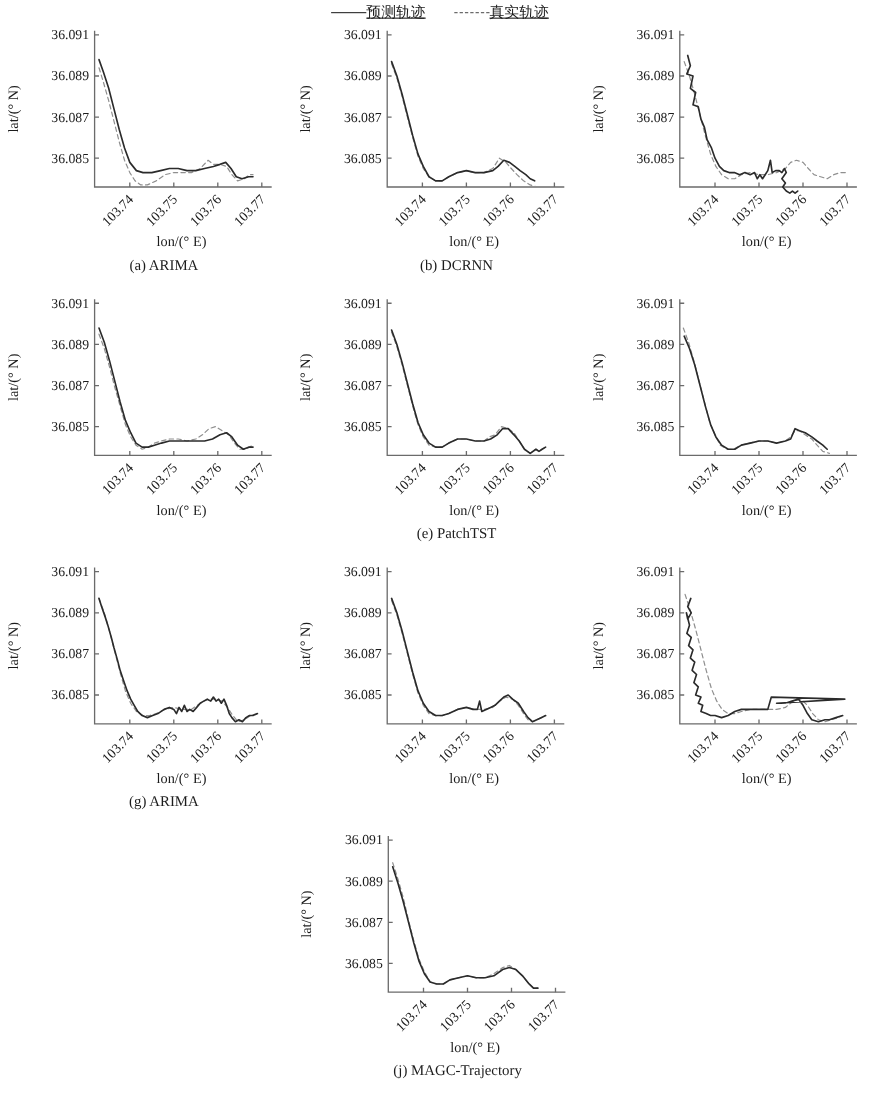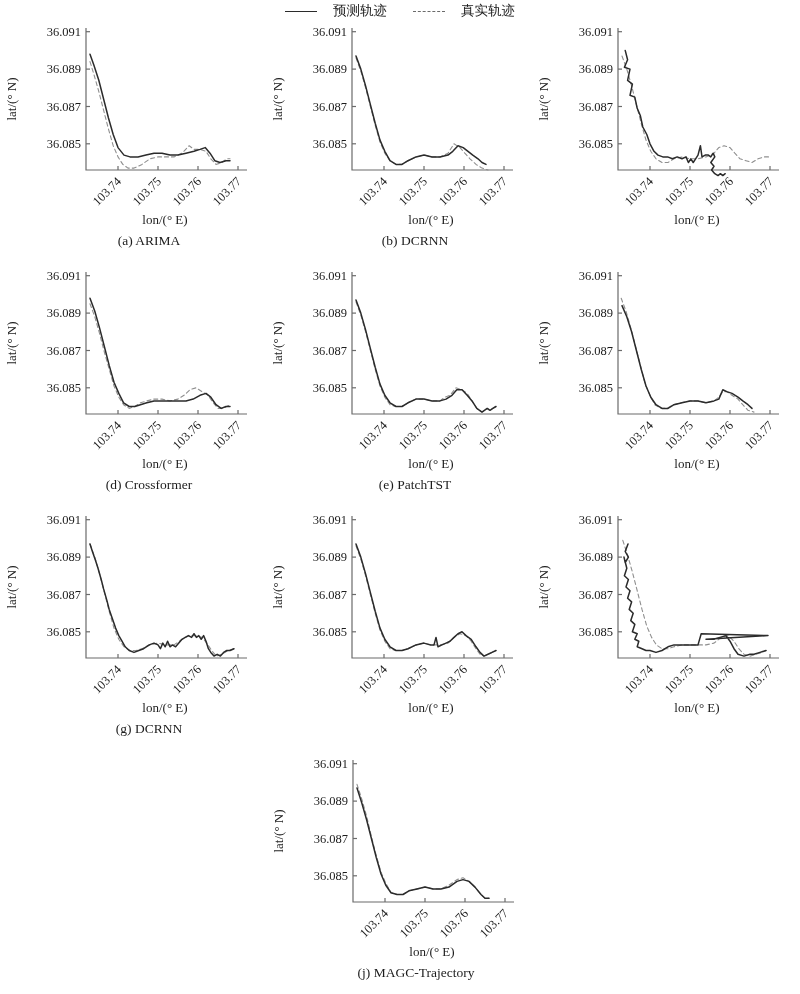--- a/index.html
+++ b/index.html
@@ -5,21 +5,21 @@
   html,body{margin:0;padding:0;background:#ffffff;}
   body{
     width:800px;height:994px;overflow:hidden;
     font-family:"Liberation Serif","DejaVu Serif",serif;
     color:#1c1c1c;
   }
   .legend-row{
     width:800px;height:20px;display:flex;align-items:center;justify-content:center;
     gap:26px;padding-top:2px;box-sizing:border-box;
   }
-  .legend-item{display:flex;align-items:center;gap:16px;font-size:13.5px;}
+  .legend-item{display:flex;align-items:center;gap:0;font-size:13.5px;text-decoration:underline;}
   .line-sample{display:inline-block;width:32px;height:0;border-top-width:1.6px;}
   .charts{width:800px;}
   .row{display:flex;width:800px;}
   .row.center{justify-content:center;}
   .cell{width:266px;height:244px;box-sizing:border-box;}
   .cell svg{display:block;}
   .caption{
     width:266px;box-sizing:border-box;padding-left:32px;text-align:center;
     font-size:13.5px;line-height:18px;height:18px;white-space:nowrap;
   }
@@ -137,21 +137,20 @@
           <text transform="translate(162,162) rotate(-45)" text-anchor="end" font-size="12.5">103.75</text>
           <line x1="198.0" y1="150" x2="198.0" y2="146" stroke="#6b6b6b" stroke-width="1.2"></line>
           <text transform="translate(202,162) rotate(-45)" text-anchor="end" font-size="12.5">103.76</text>
           <line x1="238.0" y1="150" x2="238.0" y2="146" stroke="#6b6b6b" stroke-width="1.2"></line>
           <text transform="translate(242,162) rotate(-45)" text-anchor="end" font-size="12.5">103.77</text>
           <text transform="translate(16,79) rotate(-90)" text-anchor="middle" font-size="13">lat/(° N)</text>
           <text x="165" y="204" text-anchor="middle" font-size="13">lon/(° E)</text>
           <polyline points="90.0,39.8 94.8,52.8 99.6,69.7 104.4,88.3 109.2,105.2 114.0,122.0 118.8,133.2 123.6,140.7 129.2,144.4 134.8,142.5 140.4,138.8 146.8,136.9 154.0,135.1 162.0,135.1 170.0,136.9 178.0,135.1 184.0,131.3 190.0,125.7 196.0,123.8 202.0,127.6 208.0,131.3 213.2,138.8 218.0,144.4 222.8,144.4 226.8,142.5 230.0,140.7" fill="none" stroke-linejoin="round" stroke-linecap="round" stroke="#8f8f8f" stroke-width="1.1" stroke-dasharray="4 3"></polyline>
           <polyline points="90.0,34.2 94.8,47.2 99.6,64.1 104.4,82.7 109.2,101.4 114.0,118.2 118.8,129.4 123.6,138.8 129.2,142.5 134.8,142.5 140.4,140.7 146.8,138.8 154.0,136.9 162.0,136.9 170.0,136.9 178.0,136.9 186.0,136.9 193.2,135.1 200.0,131.3 206.0,129.4 210.8,133.2 216.0,140.7 221.2,144.4 226.0,142.5 230.0,142.5" fill="none" stroke-linejoin="round" stroke-linecap="round" stroke="#2b2b2b" stroke-width="1.5"></polyline>
         </svg>
-      <div class="caption">(d) Crossformer</div>
     </div>
     <div class="cell">
       <svg width="266" height="212">
           <path d="M86,8 L86,150 L247,150" stroke="#6b6b6b" stroke-width="1.2" fill="none"></path>
           <line x1="86" y1="123.8" x2="90" y2="123.8" stroke="#6b6b6b" stroke-width="1.2"></line>
           <text x="81" y="127.8" text-anchor="end" font-size="12.5">36.085</text>
           <line x1="86" y1="86.5" x2="90" y2="86.5" stroke="#6b6b6b" stroke-width="1.2"></line>
           <text x="81" y="90.5" text-anchor="end" font-size="12.5">36.087</text>
           <line x1="86" y1="49.1" x2="90" y2="49.1" stroke="#6b6b6b" stroke-width="1.2"></line>
           <text x="81" y="53.1" text-anchor="end" font-size="12.5">36.089</text>
@@ -216,21 +215,21 @@
           <text transform="translate(162,162) rotate(-45)" text-anchor="end" font-size="12.5">103.75</text>
           <line x1="198.0" y1="150" x2="198.0" y2="146" stroke="#6b6b6b" stroke-width="1.2"></line>
           <text transform="translate(202,162) rotate(-45)" text-anchor="end" font-size="12.5">103.76</text>
           <line x1="238.0" y1="150" x2="238.0" y2="146" stroke="#6b6b6b" stroke-width="1.2"></line>
           <text transform="translate(242,162) rotate(-45)" text-anchor="end" font-size="12.5">103.77</text>
           <text transform="translate(16,79) rotate(-90)" text-anchor="middle" font-size="13">lat/(° N)</text>
           <text x="165" y="204" text-anchor="middle" font-size="13">lon/(° E)</text>
           <polyline points="90.0,36.0 94.8,49.1 99.6,65.9 104.4,84.6 109.2,103.3 114.0,120.1 118.8,131.3 124.0,138.8 130.0,142.5 136.0,142.5 142.0,140.7 150.0,136.9 158.0,135.1 166.0,136.9 174.0,136.9 182.0,131.3 189.2,127.6 196.0,127.6 202.0,129.4 206.8,135.1 211.6,142.5 216.4,148.1 222.0,146.3 228.0,142.5 234.0,140.7" fill="none" stroke-linejoin="round" stroke-linecap="round" stroke="#8f8f8f" stroke-width="1.1" stroke-dasharray="4 3"></polyline>
           <polyline points="90.0,36.0 92.4,43.5 95.6,52.8 98.0,60.3 101.2,71.5 103.6,80.9 106.8,92.1 109.2,101.4 112.4,110.8 115.6,120.1 118.8,127.6 122.0,133.2 125.2,138.8 129.2,142.5 134.0,144.4 138.8,142.5 143.6,140.7 149.2,136.9 154.0,135.1 158.0,136.9 160.4,140.7 162.8,135.1 165.2,138.8 167.6,133.2 170.0,138.8 172.4,136.9 175.6,138.8 178.8,135.1 182.0,131.3 185.2,129.4 188.4,127.6 191.6,129.4 194.0,125.7 196.4,129.4 198.8,127.6 201.2,131.3 203.6,127.6 206.0,133.2 208.4,140.7 210.8,144.4 214.0,148.1 217.2,146.3 220.4,148.1 223.6,144.4 226.8,142.5 230.0,142.5 234.0,140.7" fill="none" stroke-linejoin="round" stroke-linecap="round" stroke="#2b2b2b" stroke-width="1.5"></polyline>
         </svg>
-      <div class="caption">(g) DCRNN</div>
+      <div class="caption">(g) ARIMA</div>
     </div>
     <div class="cell">
       <svg width="266" height="212">
           <path d="M86,8 L86,150 L247,150" stroke="#6b6b6b" stroke-width="1.2" fill="none"></path>
           <line x1="86" y1="123.8" x2="90" y2="123.8" stroke="#6b6b6b" stroke-width="1.2"></line>
           <text x="81" y="127.8" text-anchor="end" font-size="12.5">36.085</text>
           <line x1="86" y1="86.5" x2="90" y2="86.5" stroke="#6b6b6b" stroke-width="1.2"></line>
           <text x="81" y="90.5" text-anchor="end" font-size="12.5">36.087</text>
           <line x1="86" y1="49.1" x2="90" y2="49.1" stroke="#6b6b6b" stroke-width="1.2"></line>
           <text x="81" y="53.1" text-anchor="end" font-size="12.5">36.089</text>

